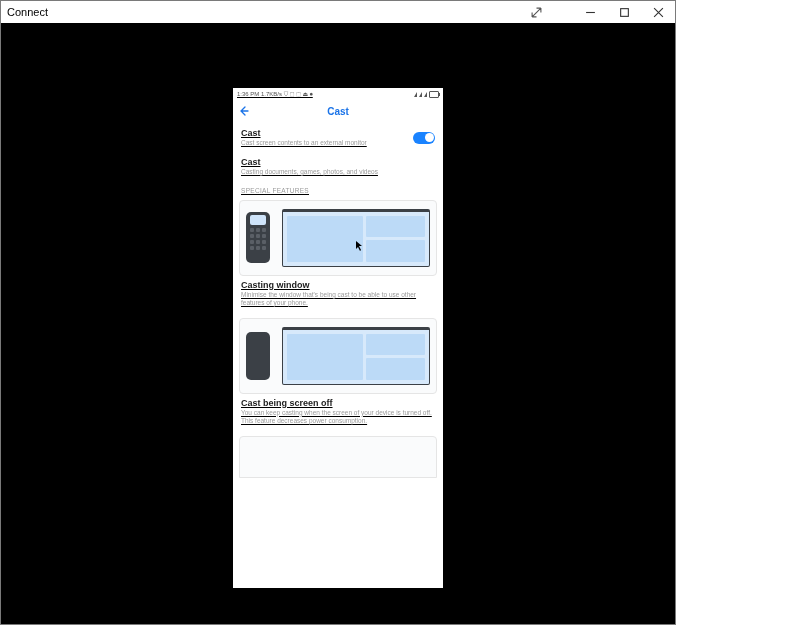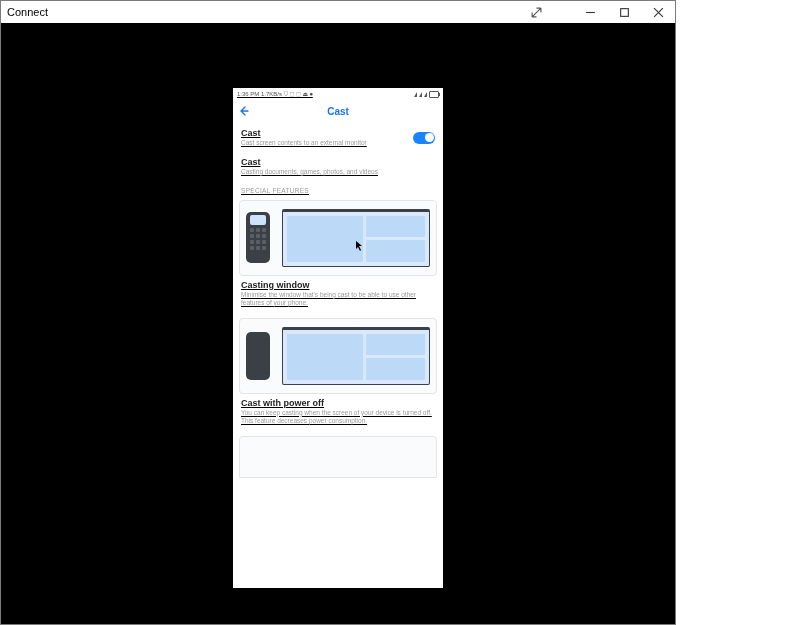--- a/index.html
+++ b/index.html
@@ -345,21 +345,21 @@
 
       <div class="card">
         <div class="mini-phone2"></div>
         <div class="monitor">
           <div class="pane big"></div>
           <div class="pane"></div>
           <div class="pane"></div>
         </div>
       </div>
       <div class="card-block">
-        <div class="label">Cast with power off</div>
+        <div class="label">Cast being screen off</div>
         <div class="sub">You can keep casting when the screen of your device is turned off. This feature decreases power consumption.</div>
       </div>
 
       <div class="card3"></div>
 
     </div>
   </div>
 </div>
 
 </body></html>

